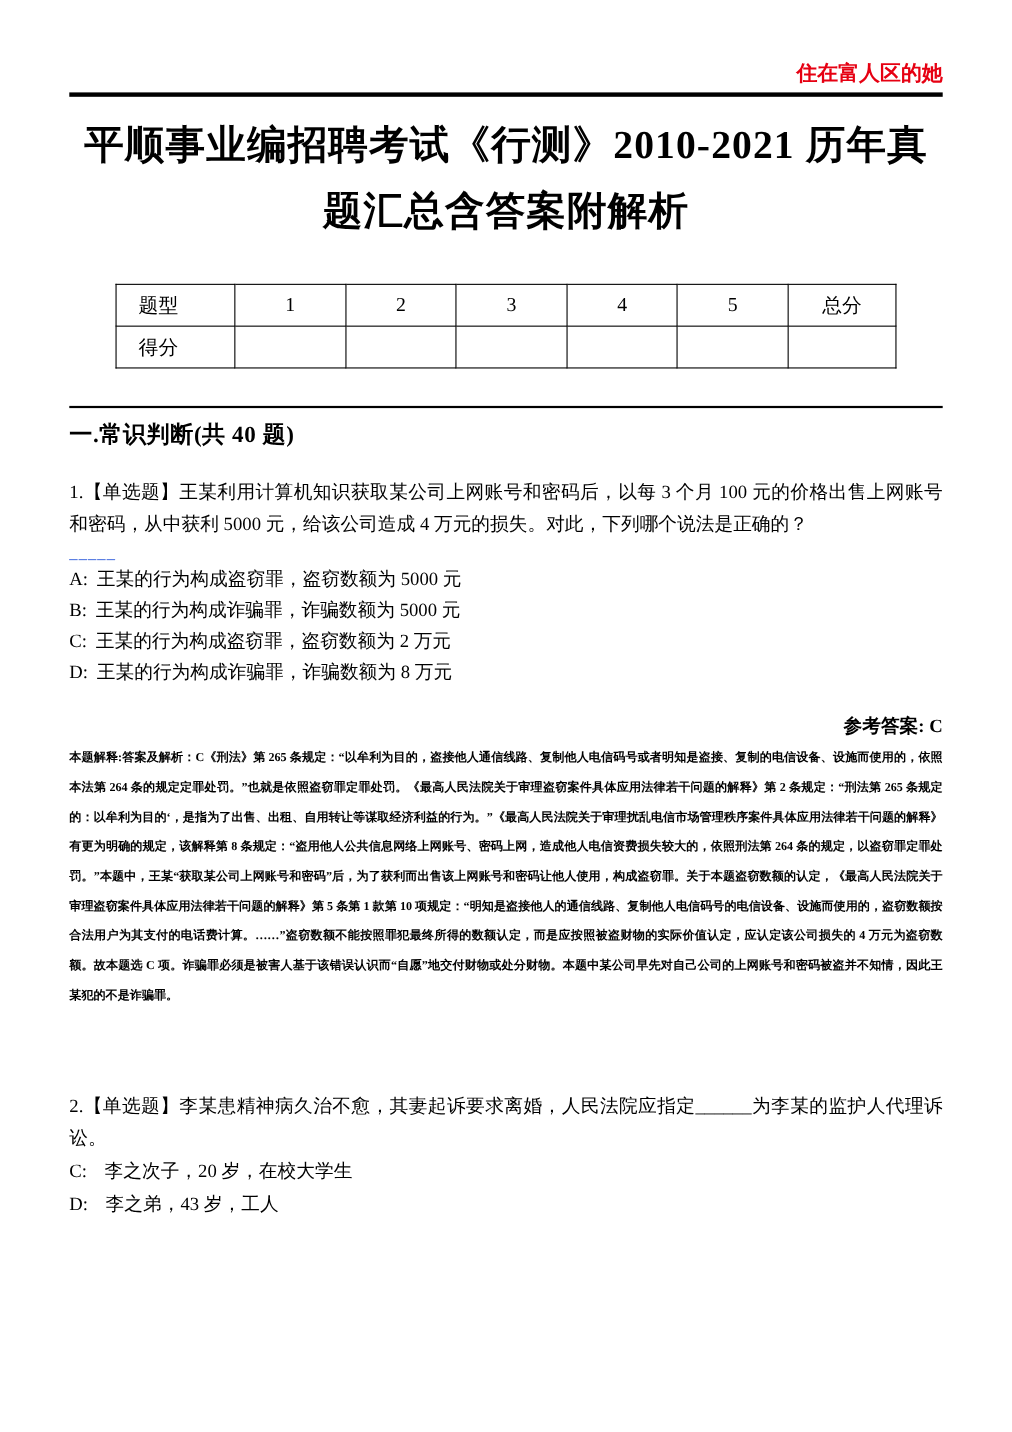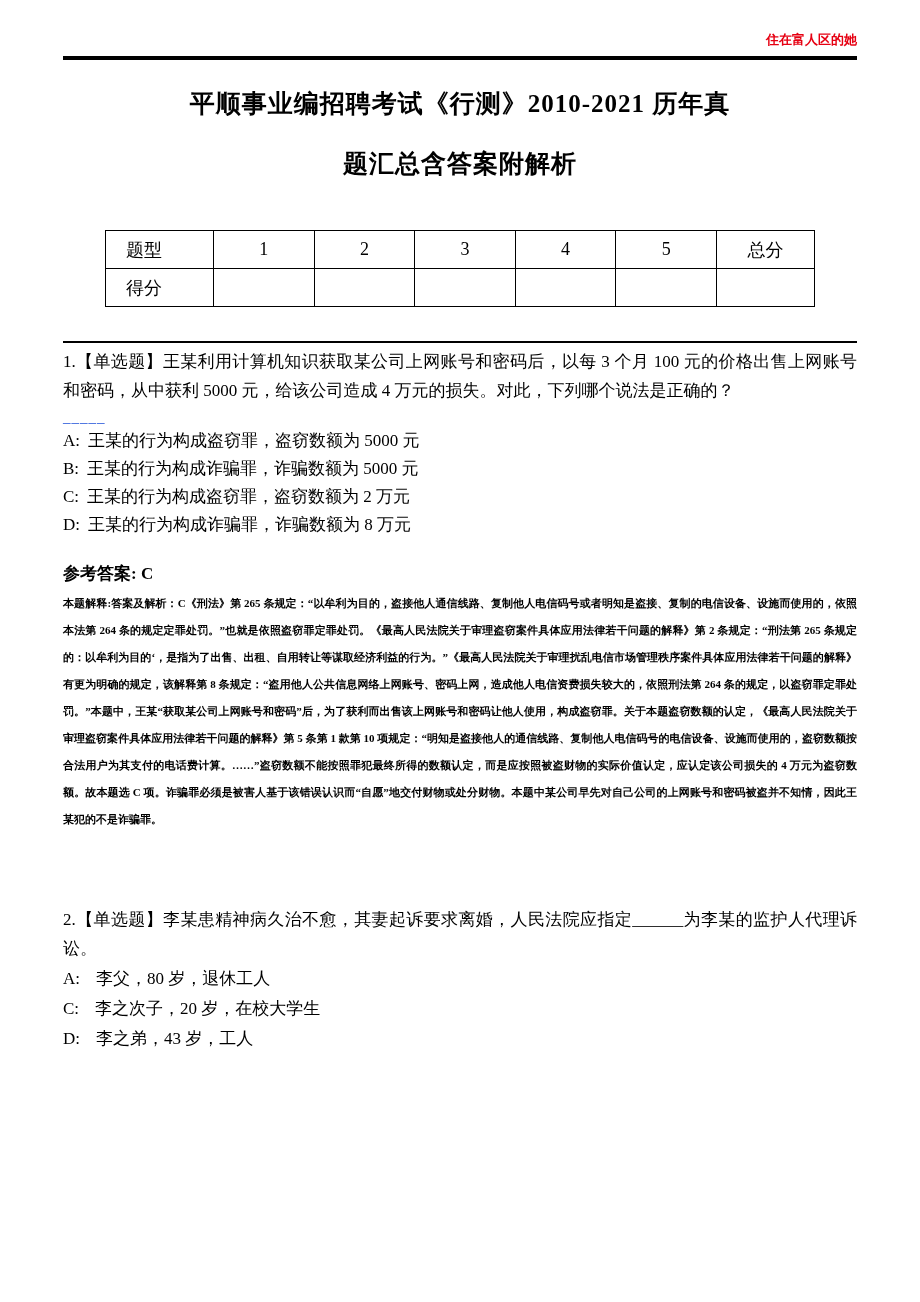--- a/index.html
+++ b/index.html
@@ -11,38 +11,38 @@
   }
   .page {
     position: relative;
     width: 920px;
     height: 1302px;
     overflow: hidden;
     background: #fff;
     padding: 0 63px;
   }
   .watermark {
-    padding-top: 32px;
+    padding-top: 60px;
     text-align: right;
     color: #e60012;
-    font-size: 13px;
+    font-size: 19px;
     font-weight: bold;
     font-family: "Liberation Sans", "DejaVu Sans", sans-serif;
     line-height: 16px;
   }
   .top-rule {
     margin-top: 8px;
     height: 4px;
     background: #000;
   }
   .title {
     margin-top: 14px;
     text-align: center;
     font-weight: bold;
-    font-size: 25px;
+    font-size: 36px;
     line-height: 60px;
     letter-spacing: 1px;
   }
   .score-table {
     margin-top: 36px;
     margin-left: 42px;
     border-collapse: collapse;
     table-layout: fixed;
     width: 710px;
     font-size: 18px;
@@ -64,21 +64,21 @@
     margin-top: 34px;
     height: 2px;
     background: #000;
   }
   .section-heading {
     margin-top: 10px;
     font-size: 21px;
     font-weight: bold;
     letter-spacing: 0.5px;
   }
-  .question { margin-top: 4px; }
+  .question { margin-top: 24px; }
   .stem {
     font-size: 17px;
     line-height: 29px;
     text-align: justify;
   }
   .blank-line {
     margin-top: 3px;
     color: #1d4ed8;
     font-size: 15px;
     line-height: 18px;
@@ -89,20 +89,21 @@
     line-height: 27px;
     margin-top: 1px;
   }
   .option .opt-label { margin-right: 8px; }
   .q2 .option { line-height: 29px; }
   .q2 .option .opt-label { margin-right: 16px; }
   .answer {
     margin-top: 24px;
     font-size: 17px;
     font-weight: bold;
+    text-align: right;
   }
   .explanation {
     margin-top: 5px;
     font-size: 11px;
     font-weight: bold;
     line-height: 27px;
     text-align: justify;
   }
   .q2 { margin-top: 72px; }
   .q2 .stem { line-height: 29px; }
@@ -139,32 +140,32 @@
         <td></td>
         <td></td>
         <td></td>
         <td class="last-col"></td>
       </tr>
     </tbody>
   </table>
 
   <div class="section-rule"></div>
 
+  <h2 class="section-heading">一.常识判断(共 40 题)</h2>
 
   <div class="question q1">
     <p class="stem"><span>1.</span><span>【单选题】</span><span>王某利用计算机知识获取某公司上网账号和密码后，以每 3 个月 100 元的价格出售上网账号和密码，从中获利 5000 元，给该公司造成 4 万元的损失。对此，下列哪个说法是正确的？</span></p>
     <div class="blank-line">_____</div>
     <div class="option"><span class="opt-label">A:</span><span>王某的行为构成盗窃罪，盗窃数额为 5000 元</span></div>
     <div class="option"><span class="opt-label">B:</span><span>王某的行为构成诈骗罪，诈骗数额为 5000 元</span></div>
     <div class="option"><span class="opt-label">C:</span><span>王某的行为构成盗窃罪，盗窃数额为 2 万元</span></div>
     <div class="option"><span class="opt-label">D:</span><span>王某的行为构成诈骗罪，诈骗数额为 8 万元</span></div>
     <p class="answer">参考答案: C</p>
     <p class="explanation"><span>本题解释:</span><span>答案及解析：C《刑法》第 265 条规定：“以牟利为目的，盗接他人通信线路、复制他人电信码号或者明知是盗接、复制的电信设备、设施而使用的，依照本法第 264 条的规定定罪处罚。”也就是依照盗窃罪定罪处罚。《最高人民法院关于审理盗窃案件具体应用法律若干问题的解释》第 2 条规定：“刑法第 265 条规定的：以牟利为目的‘，是指为了出售、出租、自用转让等谋取经济利益的行为。”《最高人民法院关于审理扰乱电信市场管理秩序案件具体应用法律若干问题的解释》有更为明确的规定，该解释第 8 条规定：“盗用他人公共信息网络上网账号、密码上网，造成他人电信资费损失较大的，依照刑法第 264 条的规定，以盗窃罪定罪处罚。”本题中，王某“获取某公司上网账号和密码”后，为了获利而出售该上网账号和密码让他人使用，构成盗窃罪。关于本题盗窃数额的认定，《最高人民法院关于审理盗窃案件具体应用法律若干问题的解释》第 5 条第 1 款第 10 项规定：“明知是盗接他人的通信线路、复制他人电信码号的电信设备、设施而使用的，盗窃数额按合法用户为其支付的电话费计算。……”盗窃数额不能按照罪犯最终所得的数额认定，而是应按照被盗财物的实际价值认定，应认定该公司损失的 4 万元为盗窃数额。故本题选 C 项。诈骗罪必须是被害人基于该错误认识而“自愿”地交付财物或处分财物。本题中某公司早先对自己公司的上网账号和密码被盗并不知情，因此王某犯的不是诈骗罪。</span></p>
   </div>
 
   <div class="question q2">
     <p class="stem"><span>2.</span><span>【单选题】</span><span>李某患精神病久治不愈，其妻起诉要求离婚，人民法院应指定______为李某的监护人代理诉讼。</span></p>
-    <div class="option"><span class="opt-label">A:</span><span>李父，80 岁，退休工人</span></div>
     <div class="option"><span class="opt-label">C:</span><span>李之次子，20 岁，在校大学生</span></div>
     <div class="option"><span class="opt-label">D:</span><span>李之弟，43 岁，工人</span></div>
   </div>
 
 </div>
 
 </body></html>

